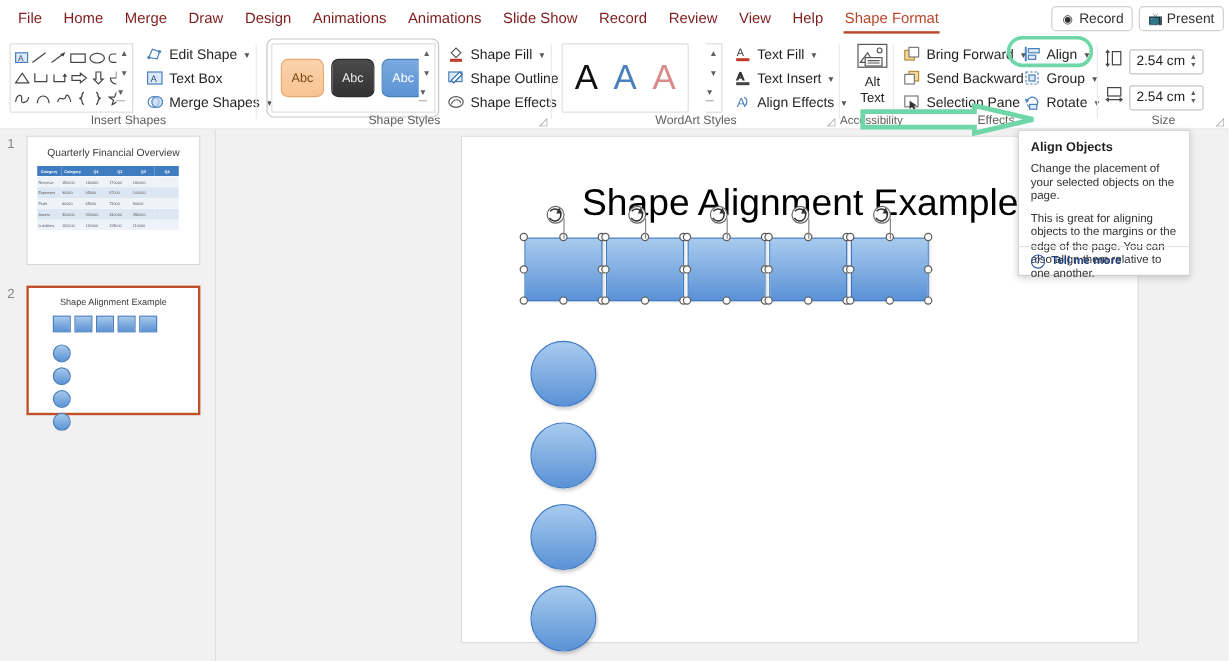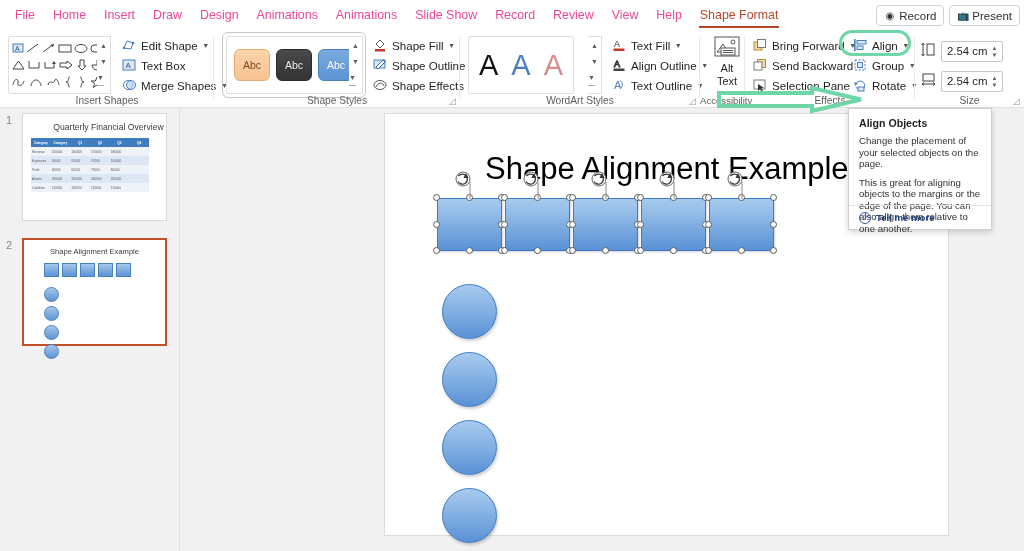--- a/index.html
+++ b/index.html
@@ -13,21 +13,21 @@
   }
   #app { position: relative; width: 1024px; height: 551px; background:#fff; }
 
   
   .tabbar {
     position:absolute; left:0; top:0; width:1024px; height:31px;
     background:#fff;
   }
   .tabs { position:absolute; left:6px; top:0; height:31px; display:flex; align-items:center; }
   .tab {
-    font-size:12.4px; color:#ec4899; padding:0 9px; height:31px;
+    font-size:12.4px; color:#7f1d1d; padding:0 9px; height:31px;
     line-height:31px; white-space:nowrap; cursor:default; position:relative;
   }
   .tab.active { color:#b7472a; font-weight:400; }
   .tab.active::after{
     content:""; position:absolute; left:8px; right:8px; bottom:3px; height:1.6px;
     background:#b7472a;
   }
   .winbtns { position:absolute; right:4px; top:5px; display:flex; gap:5px; }
   .wbtn {
     height:21px; border:1px solid #d2d0ce; border-radius:4px; background:#fff;
@@ -124,21 +124,21 @@
     position:absolute; left:0; top:108px; width:180px; height:443px;
     background:#f1f1f1; border-right:1px solid #e0e0e0;
   }
   .thumb { position:absolute; }
   .thumbnum { position:absolute; font-size:11px; color:#888; }
   .tbox { position:absolute; background:#fff; border:1px solid #d8d8d8; }
   .tbox.sel { border:2px solid #c0502a; }
 
   .slide1title {
     position:absolute; left:0; width:100%; text-align:center;
-    font-size:8.6px; color:#3b3b3b; top:8px;margin-left:14px;
+    font-size:8.6px; color:#3b3b3b; top:8px;
   }
   .minitable { position:absolute; left:8px; top:24px; width:118px; }
   .minitable table { border-collapse:collapse; width:100%; table-layout:fixed; }
   .minitable td, .minitable th {
     font-size:3.2px; color:#5a5a5a; height:9px; padding:0 1px;
     overflow:hidden; white-space:nowrap;
   }
   .minitable thead th { background:#3f7cc0; color:#fff; font-weight:700; }
   .minitable tbody tr:nth-child(odd) td { background:#eef3fa; }
   .minitable tbody tr:nth-child(even) td { background:#dde7f4; }
@@ -205,21 +205,21 @@
 </style>
 </head>
 <body>
 
 <div id="app">
 
   <div class="tabbar">
     <div class="tabs" id="tabs">
         <div class="tab">File</div>
         <div class="tab">Home</div>
-        <div class="tab">Insert</div>
+        <div class="tab">Merge</div>
         <div class="tab">Draw</div>
         <div class="tab">Design</div>
         <div class="tab">Animations</div>
         <div class="tab">Animations</div>
         <div class="tab">Slide Show</div>
         <div class="tab">Record</div>
         <div class="tab">Review</div>
         <div class="tab">View</div>
         <div class="tab">Help</div>
         <div class="tab active">Shape Format</div>
@@ -457,31 +457,31 @@
             <span>Text Fill</span>
             <span class="car">▾</span>
           </div>
           <div class="mitem">
             <span class="ico">
               <svg width="14" height="14">
                 <text x="2" y="9" font-size="9" fill="none" stroke="#333">A</text>
                 <rect x="1.5" y="10.5" width="11" height="2.5" fill="#444"></rect>
               </svg>
             </span>
-            <span>Align Outline</span>
+            <span>Text Insert</span>
             <span class="car">▾</span>
           </div>
           <div class="mitem">
             <span class="ico">
               <svg width="14" height="14">
                 <text x="2" y="11" font-size="11" fill="#4a7fbd">A</text>
                 <path d="M8 3 C11 4, 11 8, 9 10" fill="none" stroke="#4a7fbd"></path>
               </svg>
             </span>
-            <span>Text Outline</span>
+            <span>Align Effects</span>
             <span class="car">▾</span>
           </div>
         </div>
       <div class="gtitle">WordArt Styles</div>
       <div class="dlg">◿</div>
       <div class="sep" style="right:0;"></div>
     </div>
 
     <div class="grp" style="left:700px; width:45px;">
       <div class="alttext">

